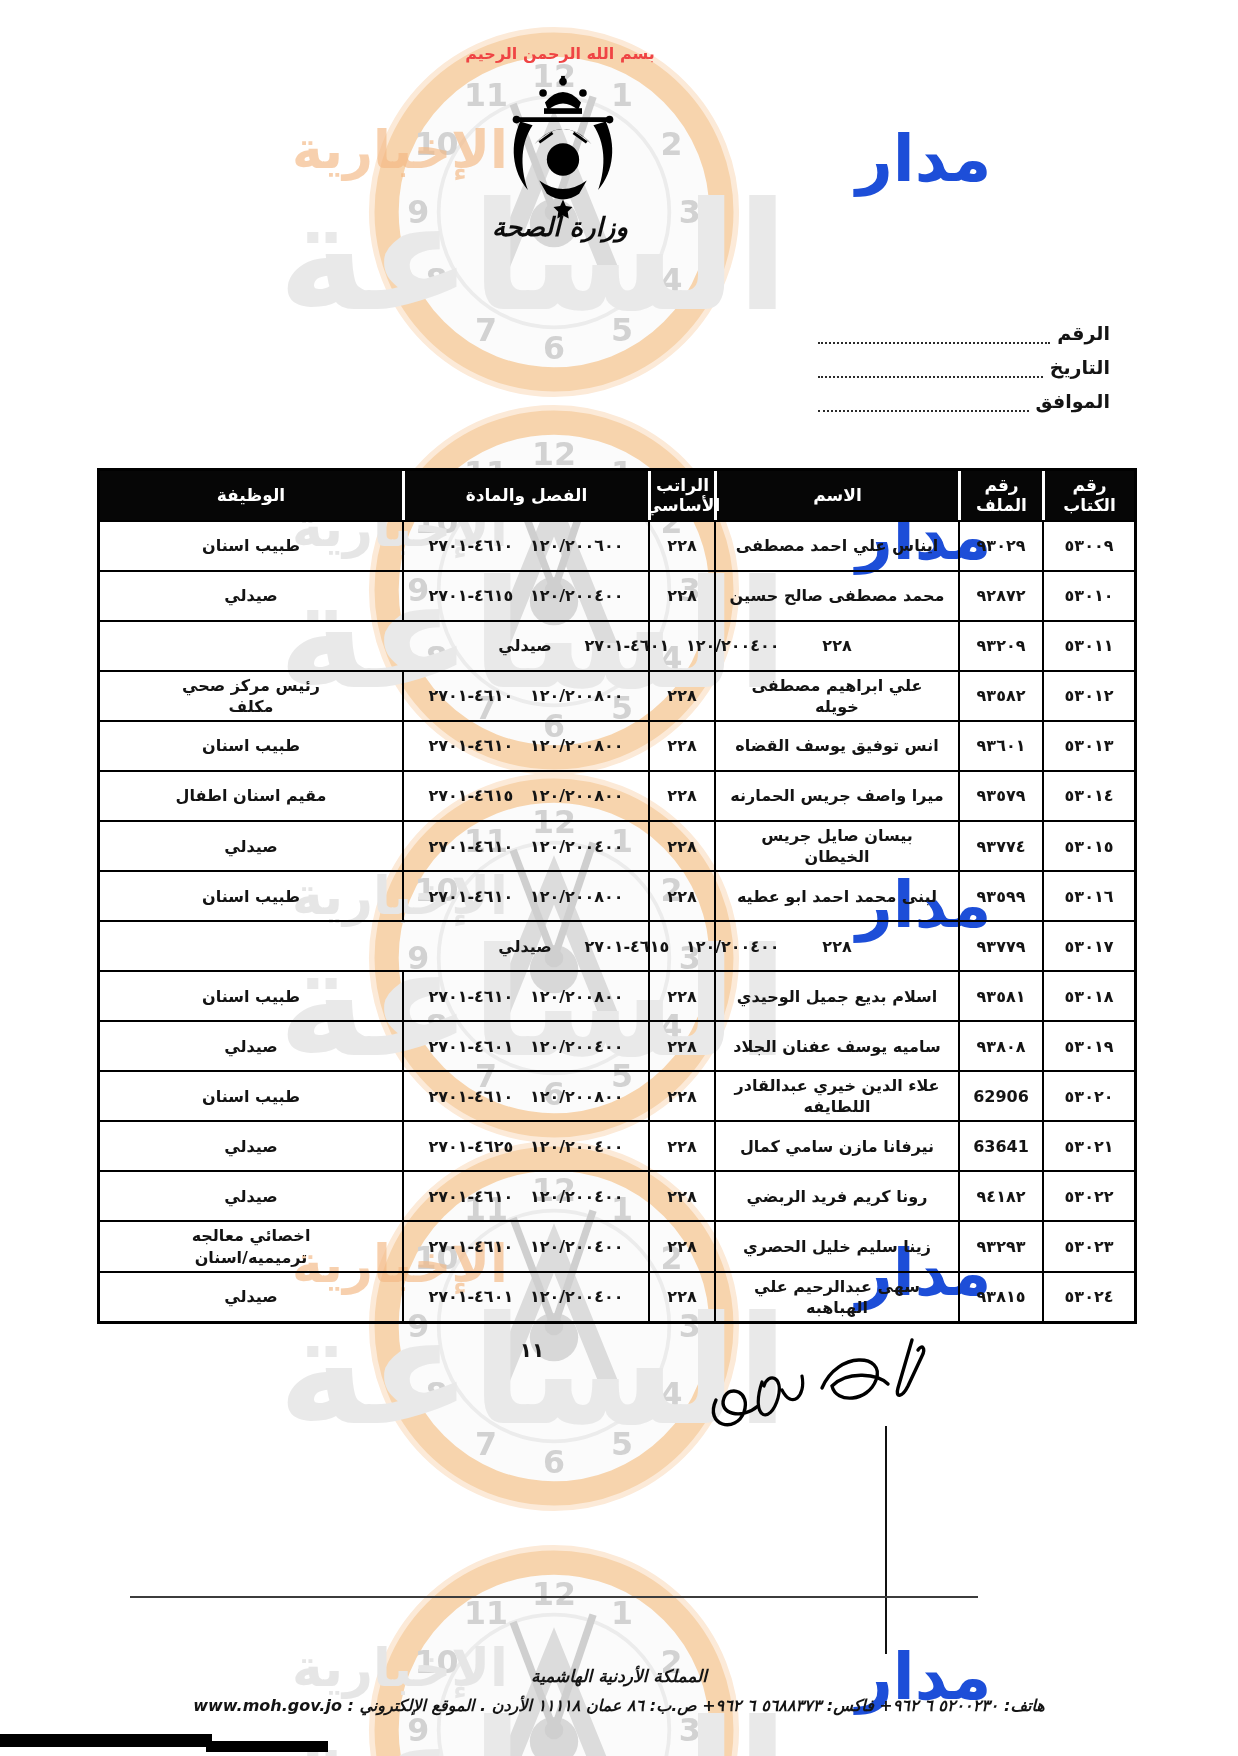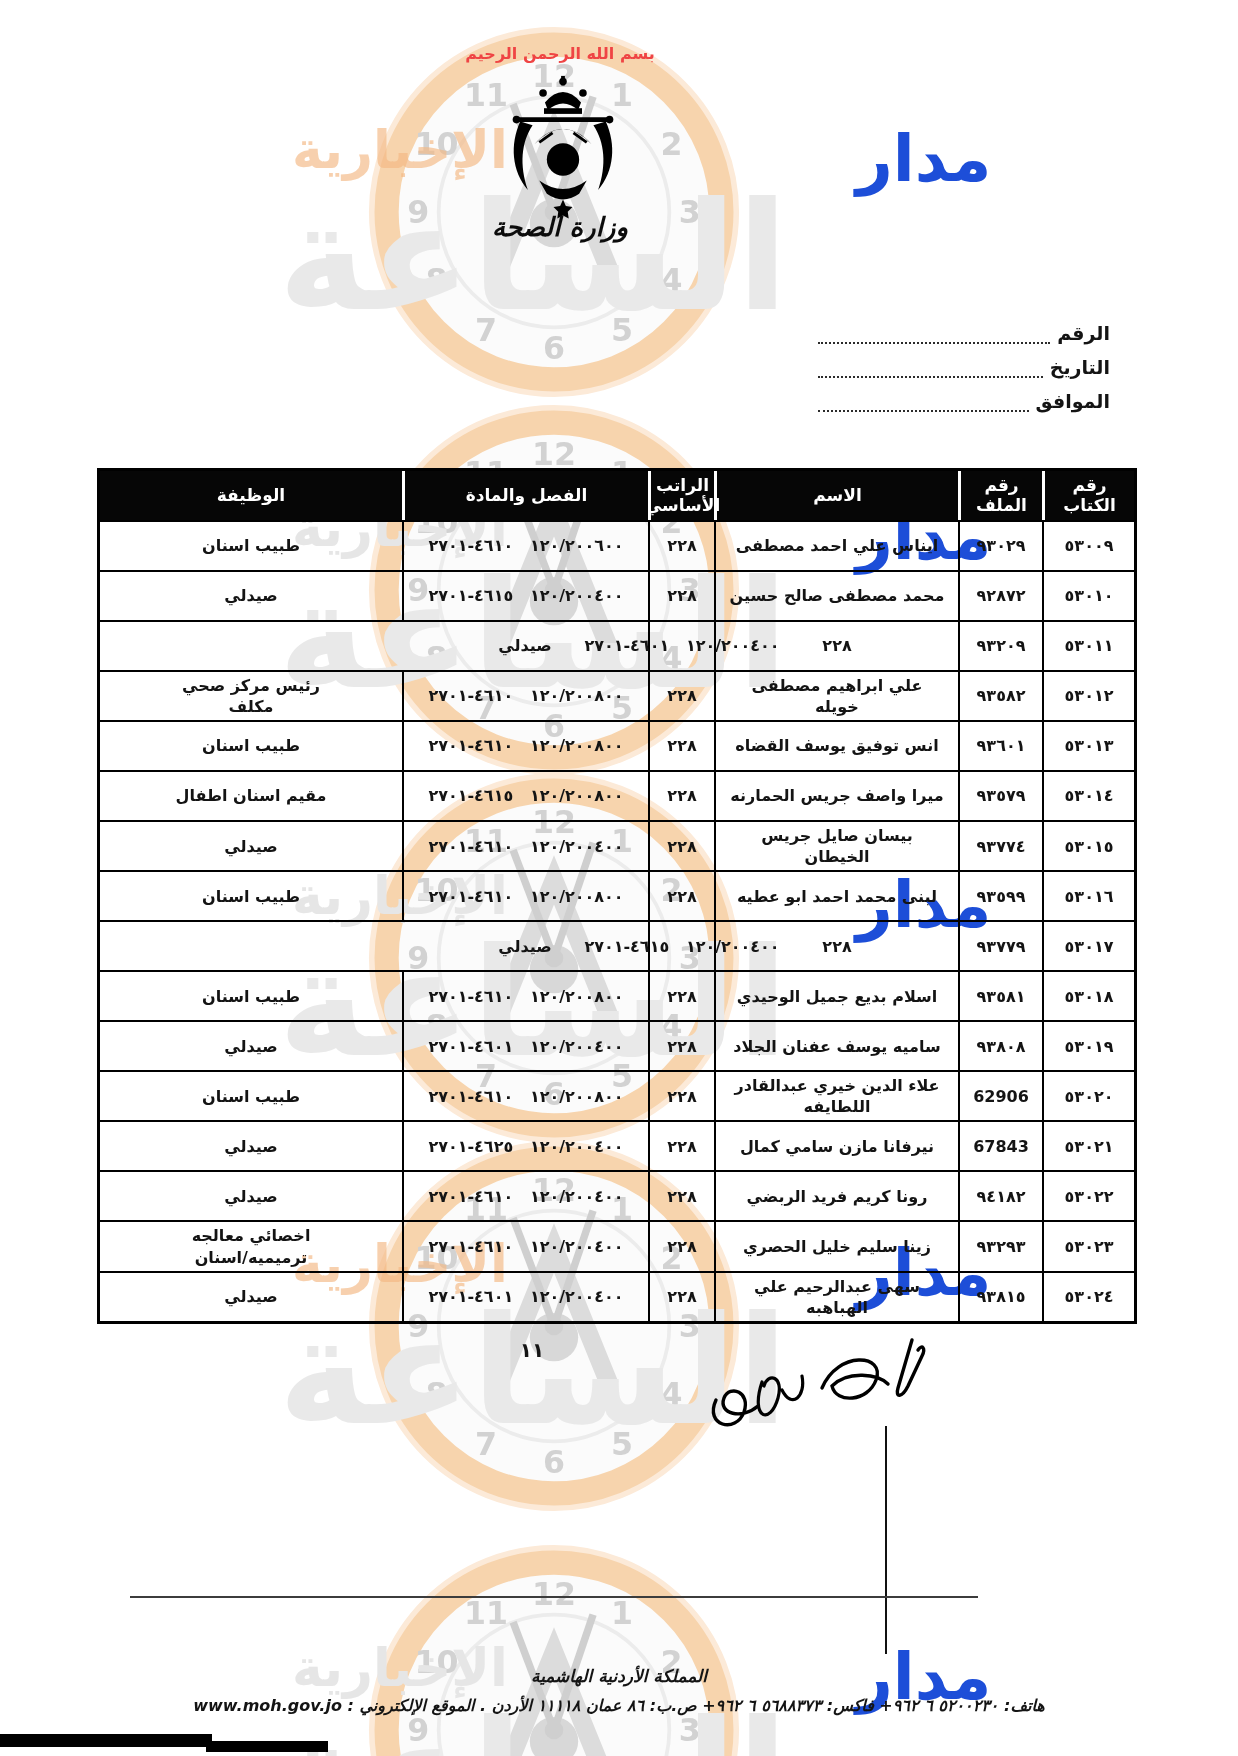--- a/index.html
+++ b/index.html
@@ -374,21 +374,21 @@
     <div class="cell c-file">62906</div>
     <div class="cell c-name">علاء الدين خيري عبدالقادر اللطايفه</div>
     <div class="cell c-salary">٢٢٨</div>
     <div class="cell c-chapter">
               <span class="num-ltr">١٢٠/٢٠٠٨٠٠   ٤٦١٠-٢٧٠١</span>
             </div>
     <div class="cell c-position">طبيب اسنان</div>
   </div>
           <div class="trow">
     <div class="cell c-book">٥٣٠٢١</div>
-    <div class="cell c-file">67843</div>
+    <div class="cell c-file">63641</div>
     <div class="cell c-name">نيرفانا مازن سامي كمال</div>
     <div class="cell c-salary">٢٢٨</div>
     <div class="cell c-chapter">
               <span class="num-ltr">١٢٠/٢٠٠٤٠٠   ٤٦٢٥-٢٧٠١</span>
             </div>
     <div class="cell c-position">صيدلي</div>
   </div>
           <div class="trow">
     <div class="cell c-book">٥٣٠٢٢</div>
     <div class="cell c-file">٩٤١٨٢</div>

